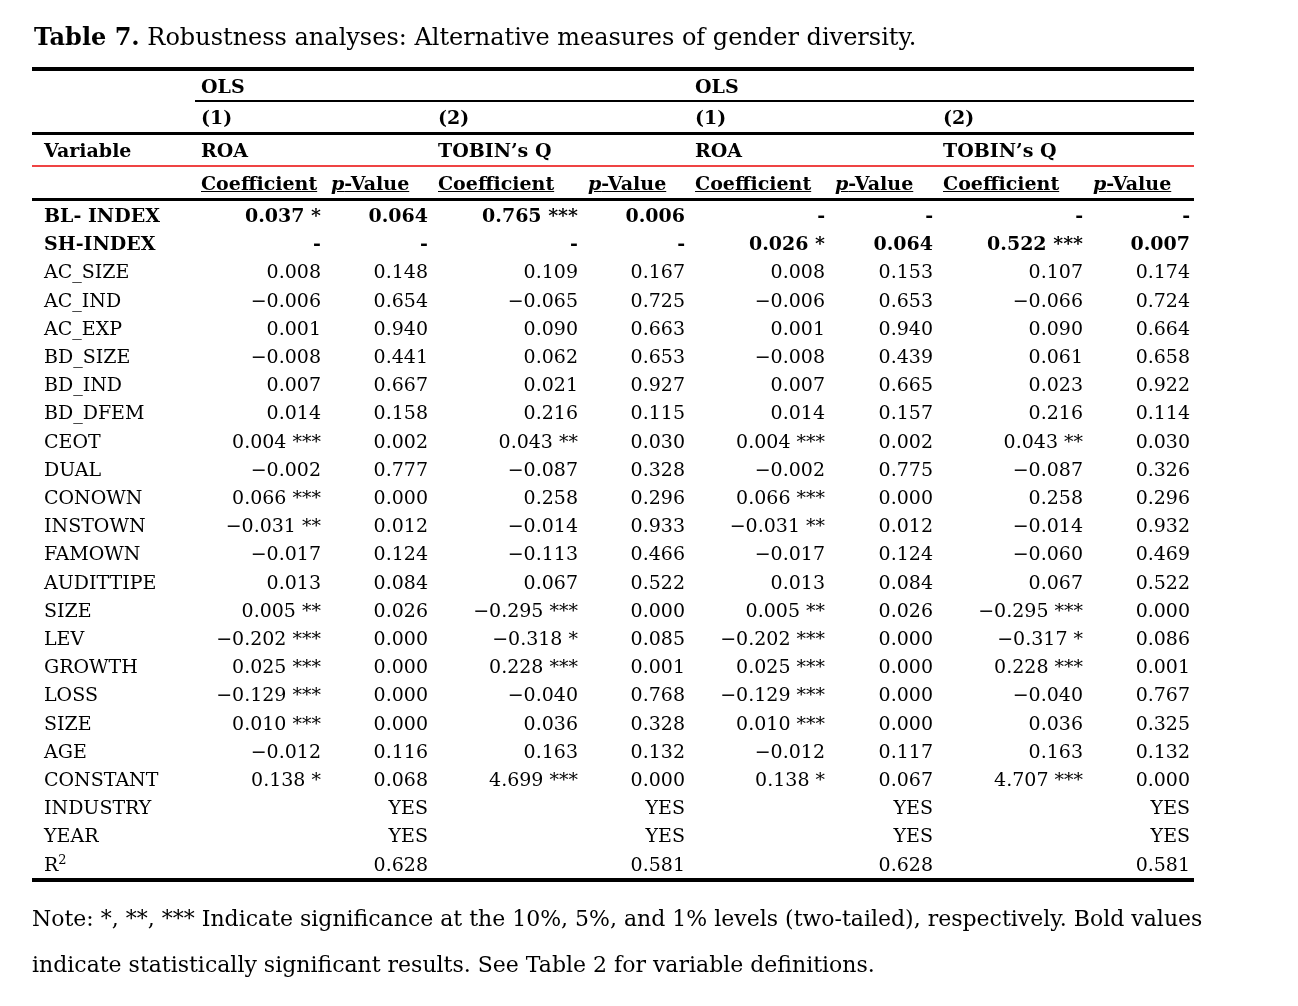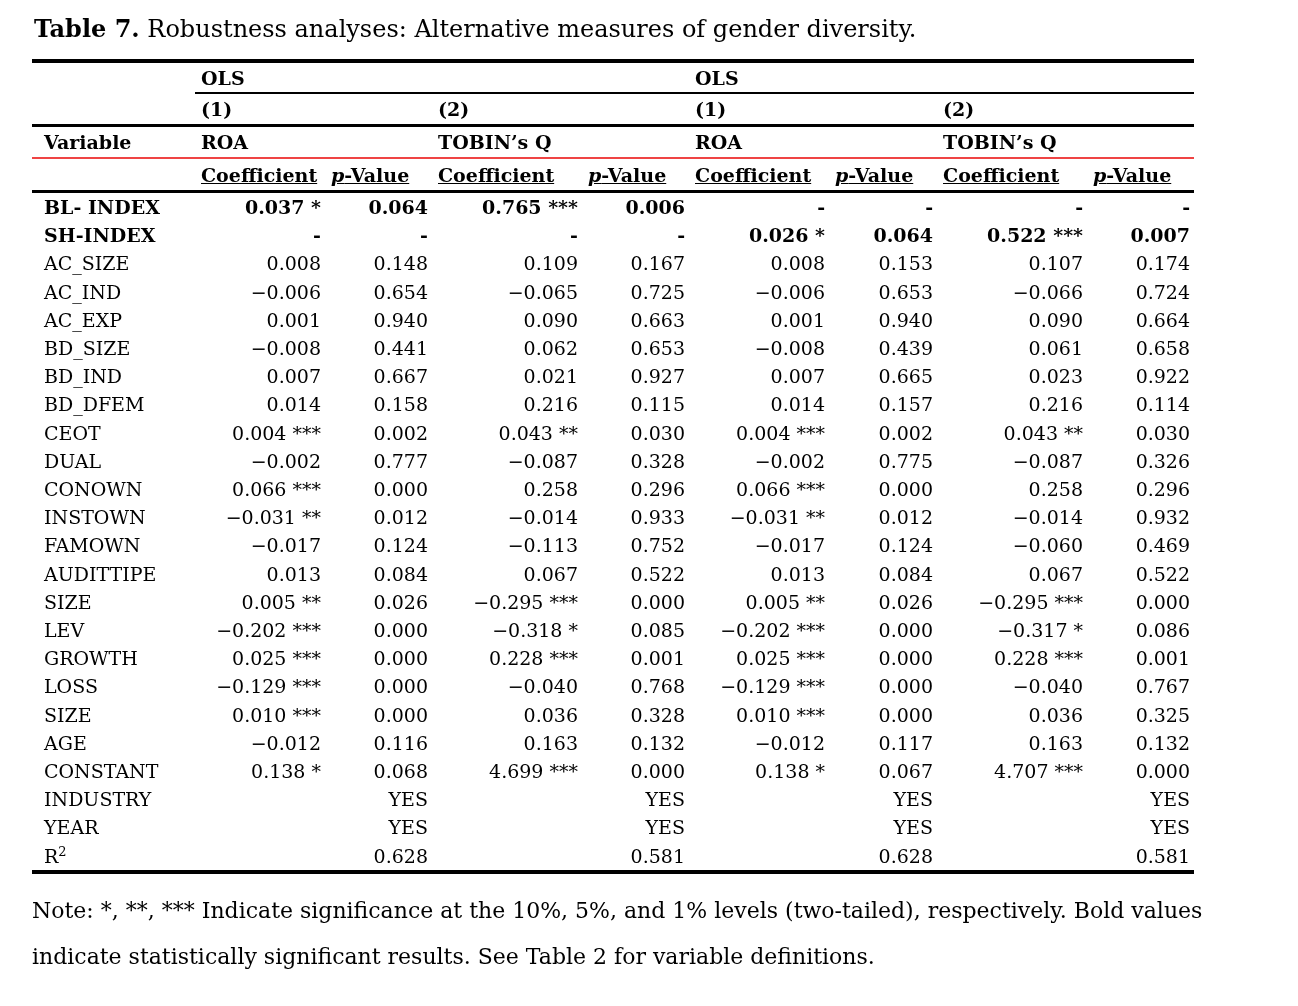--- a/index.html
+++ b/index.html
@@ -6,21 +6,21 @@
     margin: 0;
     padding: 0;
     background: #ffffff;
     color: #000000;
     font-family: "DejaVu Serif", "Liberation Serif", serif;
   }
   .page {
     width: 1298px;
     height: 1006px;
     box-sizing: border-box;
-    padding: 8px 28px 0 30px;
+    padding: 16px 28px 0 30px;
     background: #ffffff;
     overflow: hidden;
   }
   .title {
     font-size: 24px;
     margin: 6px 0 16px 4px;
     white-space: nowrap;
   }
   .title .bold { font-weight: bold; }
 
@@ -254,21 +254,21 @@
           <td class="num">−0.031 **</td>
           <td class="num">0.012</td>
           <td class="num">−0.014</td>
           <td class="num">0.932</td>
         </tr>
         <tr>
           <td class="var">FAMOWN</td>
           <td class="num">−0.017</td>
           <td class="num">0.124</td>
           <td class="num">−0.113</td>
-          <td class="num">0.752</td>
+          <td class="num">0.466</td>
           <td class="num">−0.017</td>
           <td class="num">0.124</td>
           <td class="num">−0.060</td>
           <td class="num">0.469</td>
         </tr>
         <tr>
           <td class="var">AUDITTIPE</td>
           <td class="num">0.013</td>
           <td class="num">0.084</td>
           <td class="num">0.067</td>

